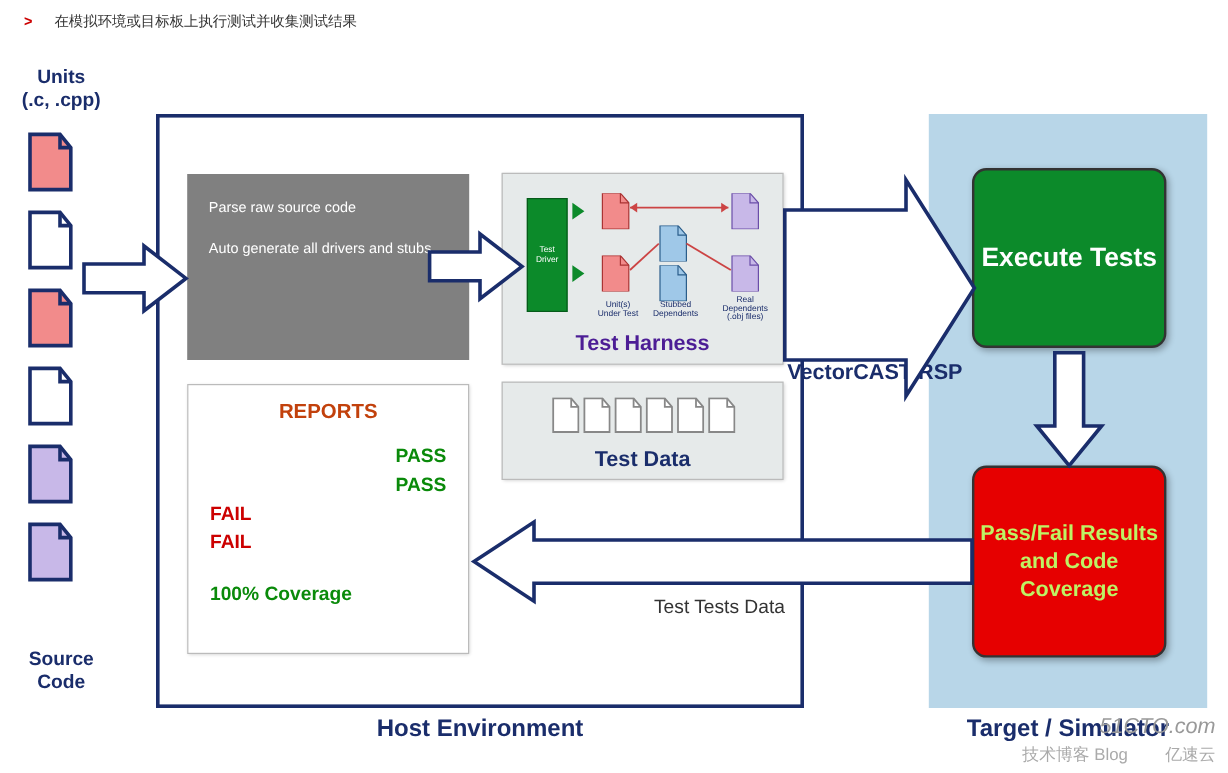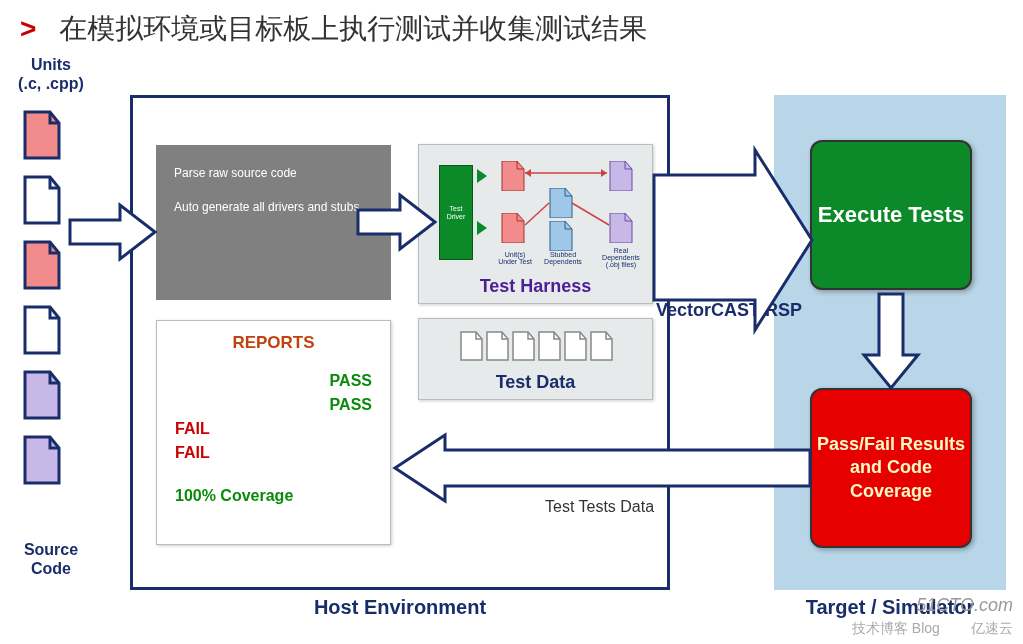--- a/index.html
+++ b/index.html
@@ -6,21 +6,21 @@
   body {
     margin: 0;
     padding: 0;
     font-family: "Segoe UI", Arial, sans-serif;
     background: #fff;
     width: 1023px;
     height: 644px;
     position: relative;
     overflow: hidden;
   }
-  .title-row { padding: 10px 16px 0 20px; font-size: 28px; }
+  .title-row { padding: 10px 16px 0 20px; font-size: 12px; }
   .title-row .chev { color: #c00; font-weight: bold; margin-right: 15px; }
   .title-row .txt { color: #333; }
 
   .units-label { position: absolute; left: 6px; top: 55px; width: 90px; text-align: center; color: #1a2d6b; font-weight: bold; font-size: 16px; line-height: 1.2; }
   .source-label { position: absolute; left: 6px; top: 540px; width: 90px; text-align: center; color: #1a2d6b; font-weight: bold; font-size: 16px; line-height: 1.2; }
 
   .file-col { position: absolute; left: 22px; top: 110px; display: flex; flex-direction: column; gap: 15px; }
   .file-icon { width: 40px; height: 50px; position: relative; }
   .file-icon svg { width: 100%; height: 100%; }
 
@@ -71,21 +71,21 @@
   .exec-box {
     position: absolute; left: 810px; top: 140px; width: 162px; height: 150px;
     background: #0c8a2a; border: 2px solid #333; border-radius: 12px; color: #fff;
     display: flex; align-items: center; justify-content: center; text-align: center;
     font-size: 22px; font-weight: bold;
     box-shadow: 2px 2px 5px rgba(0,0,0,.3);
   }
   .exec-play { position:absolute; left:818px; top:180px; width:0; height:0; border-left:45px solid #055a19; border-top:35px solid transparent; border-bottom:35px solid transparent; opacity:.5; }
   .results-box {
     position: absolute; left: 810px; top: 388px; width: 162px; height: 160px;
-    background: #e60000; border: 2px solid #333; border-radius: 12px; color: #fef9c3;
+    background: #e60000; border: 2px solid #333; border-radius: 12px; color: #bef264;
     display: flex; align-items: center; justify-content: center; text-align: center;
     font-size: 18px; font-weight: bold; line-height: 1.3;
     box-shadow: 2px 2px 5px rgba(0,0,0,.3);
   }
 
   .arrow-label { position: absolute; color: #1a2d6b; font-weight: bold; font-size: 18px; }
   .sub-label { position: absolute; color: #333; font-size: 16px; }
 
   .watermark1 { position: absolute; right: 10px; bottom: 28px; color: #999; font-size: 18px; font-style: italic; }
   .watermark2 { position: absolute; right: 10px; bottom: 6px; color: #aaa; font-size: 14px; }

